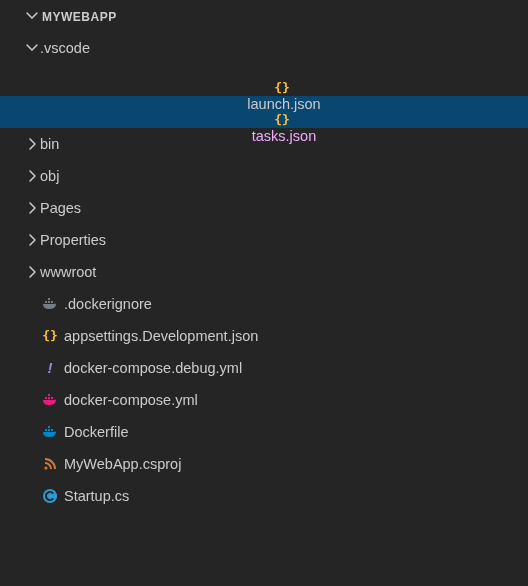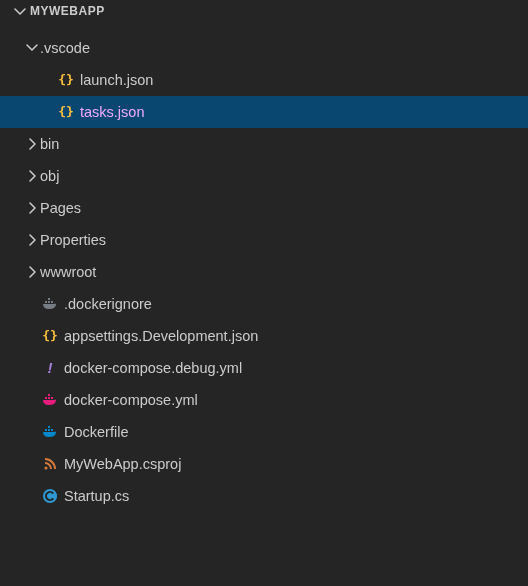--- a/index.html
+++ b/index.html
@@ -7,22 +7,22 @@
       width: 528px;
       height: 586px;
       background: #252526;
       font-family: "Segoe UI", -apple-system, sans-serif;
       color: #cccccc;
       overflow: hidden;
       font-size: 14px;
     }
     .panel-header {
       display: flex;
-      align-items: flex-start;
-      padding: 4px 12px;
+      align-items: flex-end;
+      padding: 4px 24px;
       height: 28px;
       background: #252526;
       font-weight: 700;
       font-size: 12px;
       letter-spacing: 0.5px;
       color: #cccccc;
       cursor: pointer;
     }
     .panel-header .chevron {
       width: 16px;
@@ -66,21 +66,21 @@
       flex-shrink: 0;
     }
     .tree-row .label {
       font-size: 14.5px;
       color: #cccccc;
     }
     .tree-row.selected .label {
       color: #f0abfc;
     }
     .indent-1 { padding-left: 24px; }
-    .indent-2 { padding-left: 40px; }
+    .indent-2 { padding-left: 40px; flex-direction: column; }
     svg { display: block; }
   </style>
 </head>
 <body>
 
 <svg width="0" height="0" style="position:absolute">
   <defs>
     <g id="chev-down">
         <path d="M3 5 L8 10 L13 5" stroke="currentColor" stroke-width="1.5" fill="none" stroke-linecap="round" stroke-linejoin="round"></path>
       </g>

